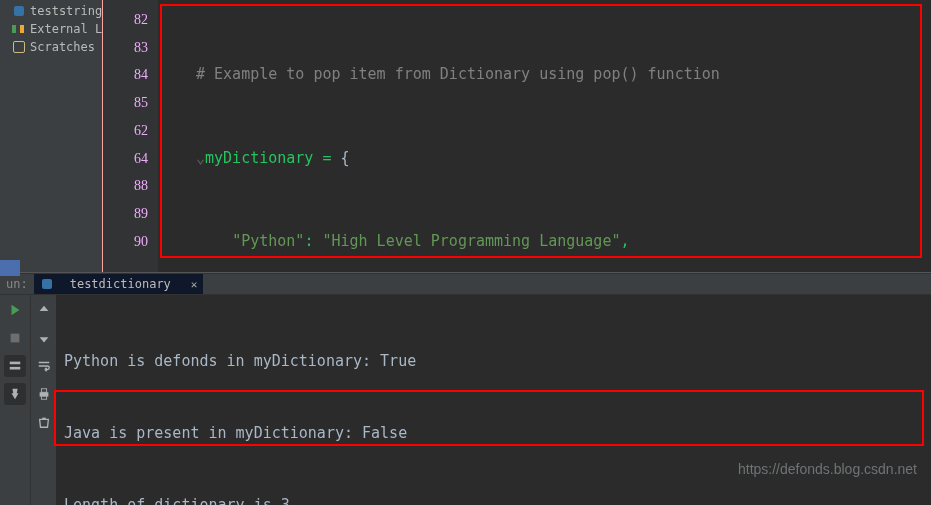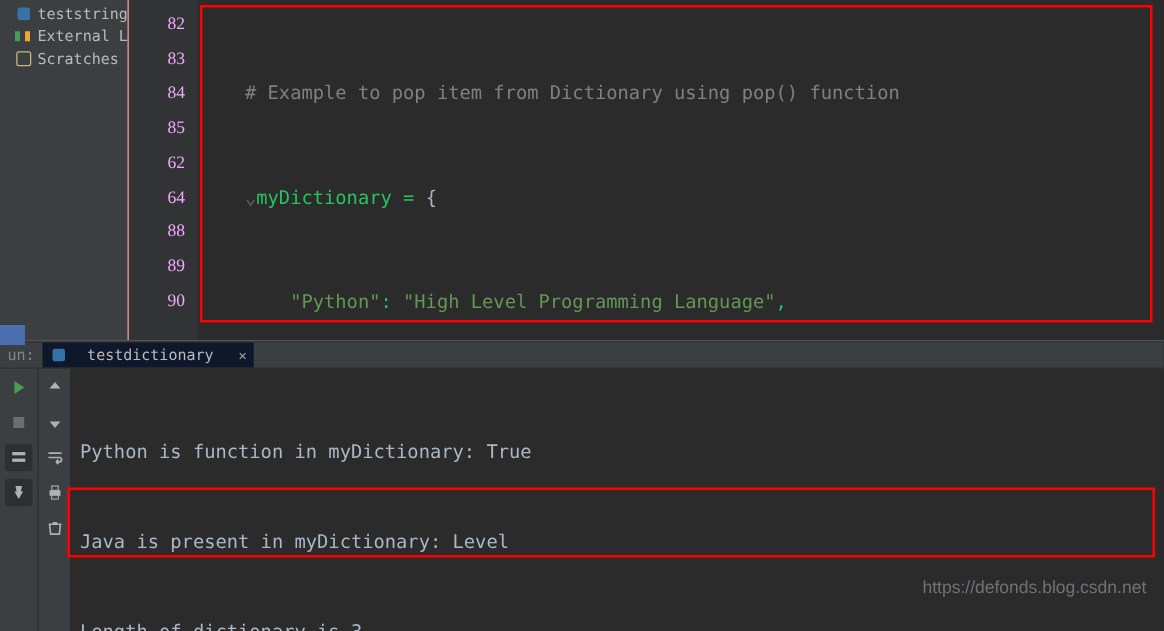--- a/index.html
+++ b/index.html
@@ -240,22 +240,22 @@
     </div>
     <div class="tb-btn">
       <svg viewBox="0 0 16 16">
           <path d="M3 5h10l-1 9H4z" fill="none" stroke="#afb1b3" stroke-width="1.5"></path>
           <path d="M6 3h4v2H6z" fill="#afb1b3"></path>
         </svg>
     </div>
   </div>
 
   <div class="console">
-    <div class="out-line">Python is function in myDictionary: True</div>
-    <div class="out-line">Java is present in myDictionary: Level</div>
+    <div class="out-line">Python is defonds in myDictionary: True</div>
+    <div class="out-line">Java is present in myDictionary: False</div>
     <div class="out-line">Length of dictionary is 3</div>
     
     
     
     
     
   </div>
 </div>
 
 <div class="red-box-editor"></div>

